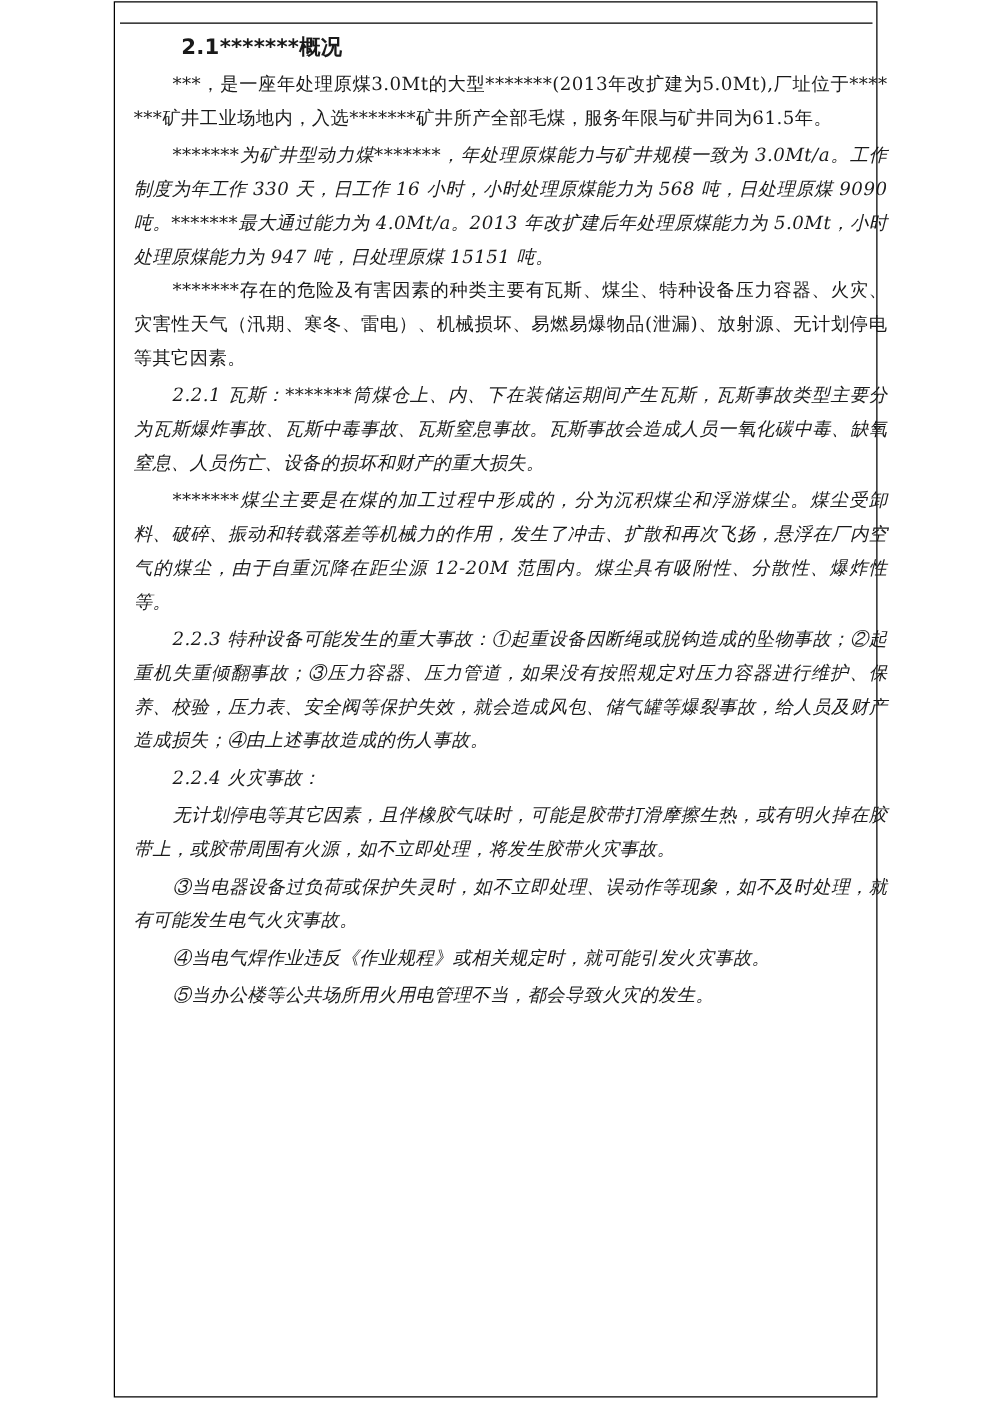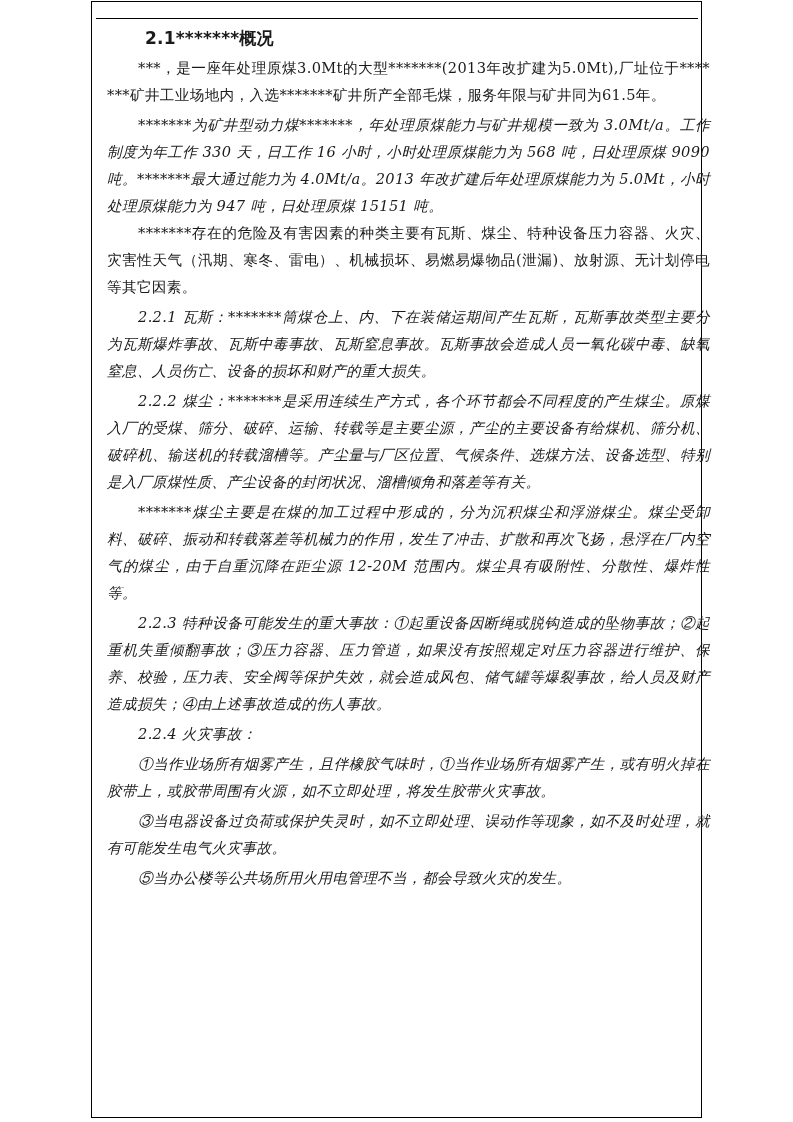--- a/index.html
+++ b/index.html
@@ -70,20 +70,20 @@
 <div class="frame"></div>
 <div class="rule"></div>
 
 <div class="content">
   <h2 class="h">2.1*******概况</h2>
   <p class="p">***，是一座年处理原煤3.0Mt的大型*******(2013年改扩建为5.0Mt),厂址位于*******矿井工业场地内，入选*******矿井所产全部毛煤，服务年限与矿井同为61.5年。</p>
   <p class="p sp">*******为矿井型动力煤*******，年处理原煤能力与矿井规模一致为 3.0Mt/a。工作制度为年工作 330 天，日工作 16 小时，小时处理原煤能力为 568 吨，日处理原煤 9090 吨。*******最大通过能力为 4.0Mt/a。2013 年改扩建后年处理原煤能力为 5.0Mt，小时处理原煤能力为 947 吨，日处理原煤 15151 吨。</p>
 
   <p class="p">*******存在的危险及有害因素的种类主要有瓦斯、煤尘、特种设备压力容器、火灾、灾害性天气（汛期、寒冬、雷电）、机械损坏、易燃易爆物品(泄漏)、放射源、无计划停电等其它因素。</p>
   <p class="p sp">2.2.1 瓦斯：*******筒煤仓上、内、下在装储运期间产生瓦斯，瓦斯事故类型主要分为瓦斯爆炸事故、瓦斯中毒事故、瓦斯窒息事故。瓦斯事故会造成人员一氧化碳中毒、缺氧窒息、人员伤亡、设备的损坏和财产的重大损失。</p>
-  <p class="p sp">2.2.2 煤尘：*******是采用连续生产方式，各个环节都会不同程度的产生煤尘。原煤入厂的受煤、筛分、破碎、运输、转载等是主要尘源，产尘的主要设备有给煤机、筛分机、破碎机、输送机的转载溜槽等。产尘量与厂区位置、气候条件、选煤方法、设备选型、特别是入厂原煤性质、产尘设备的封闭状况、溜槽倾角和落差等有关。</p>
   <p class="p sp">*******煤尘主要是在煤的加工过程中形成的，分为沉积煤尘和浮游煤尘。煤尘受卸料、破碎、振动和转载落差等机械力的作用，发生了冲击、扩散和再次飞扬，悬浮在厂内空气的煤尘，由于自重沉降在距尘源 12-20M 范围内。煤尘具有吸附性、分散性、爆炸性等。</p>
   <p class="p sp">2.2.3 特种设备可能发生的重大事故：①起重设备因断绳或脱钩造成的坠物事故；②起重机失重倾翻事故；③压力容器、压力管道，如果没有按照规定对压力容器进行维护、保养、校验，压力表、安全阀等保护失效，就会造成风包、储气罐等爆裂事故，给人员及财产造成损失；④由上述事故造成的伤人事故。</p>
   <p class="p sp">2.2.4 火灾事故：</p>
-  <p class="p sp">①当作业场所有烟雾产生，且伴橡胶气味时，①当作业场所有烟雾产生，或有明火掉在胶带上，或胶带周围有火源，如不立即处理，将发生胶带火灾事故。</p>
+  <p class="p sp">无计划停电等其它因素，且伴橡胶气味时，可能是胶带打滑摩擦生热，或有明火掉在胶带上，或胶带周围有火源，如不立即处理，将发生胶带火灾事故。</p>
   <p class="p sp">③当电器设备过负荷或保护失灵时，如不立即处理、误动作等现象，如不及时处理，就有可能发生电气火灾事故。</p>
+  <p class="p sp">④当电气焊作业违反《作业规程》或相关规定时，就可能引发火灾事故。</p>
   <p class="p sp">⑤当办公楼等公共场所用火用电管理不当，都会导致火灾的发生。</p>
 </div>
 
 </body></html>

